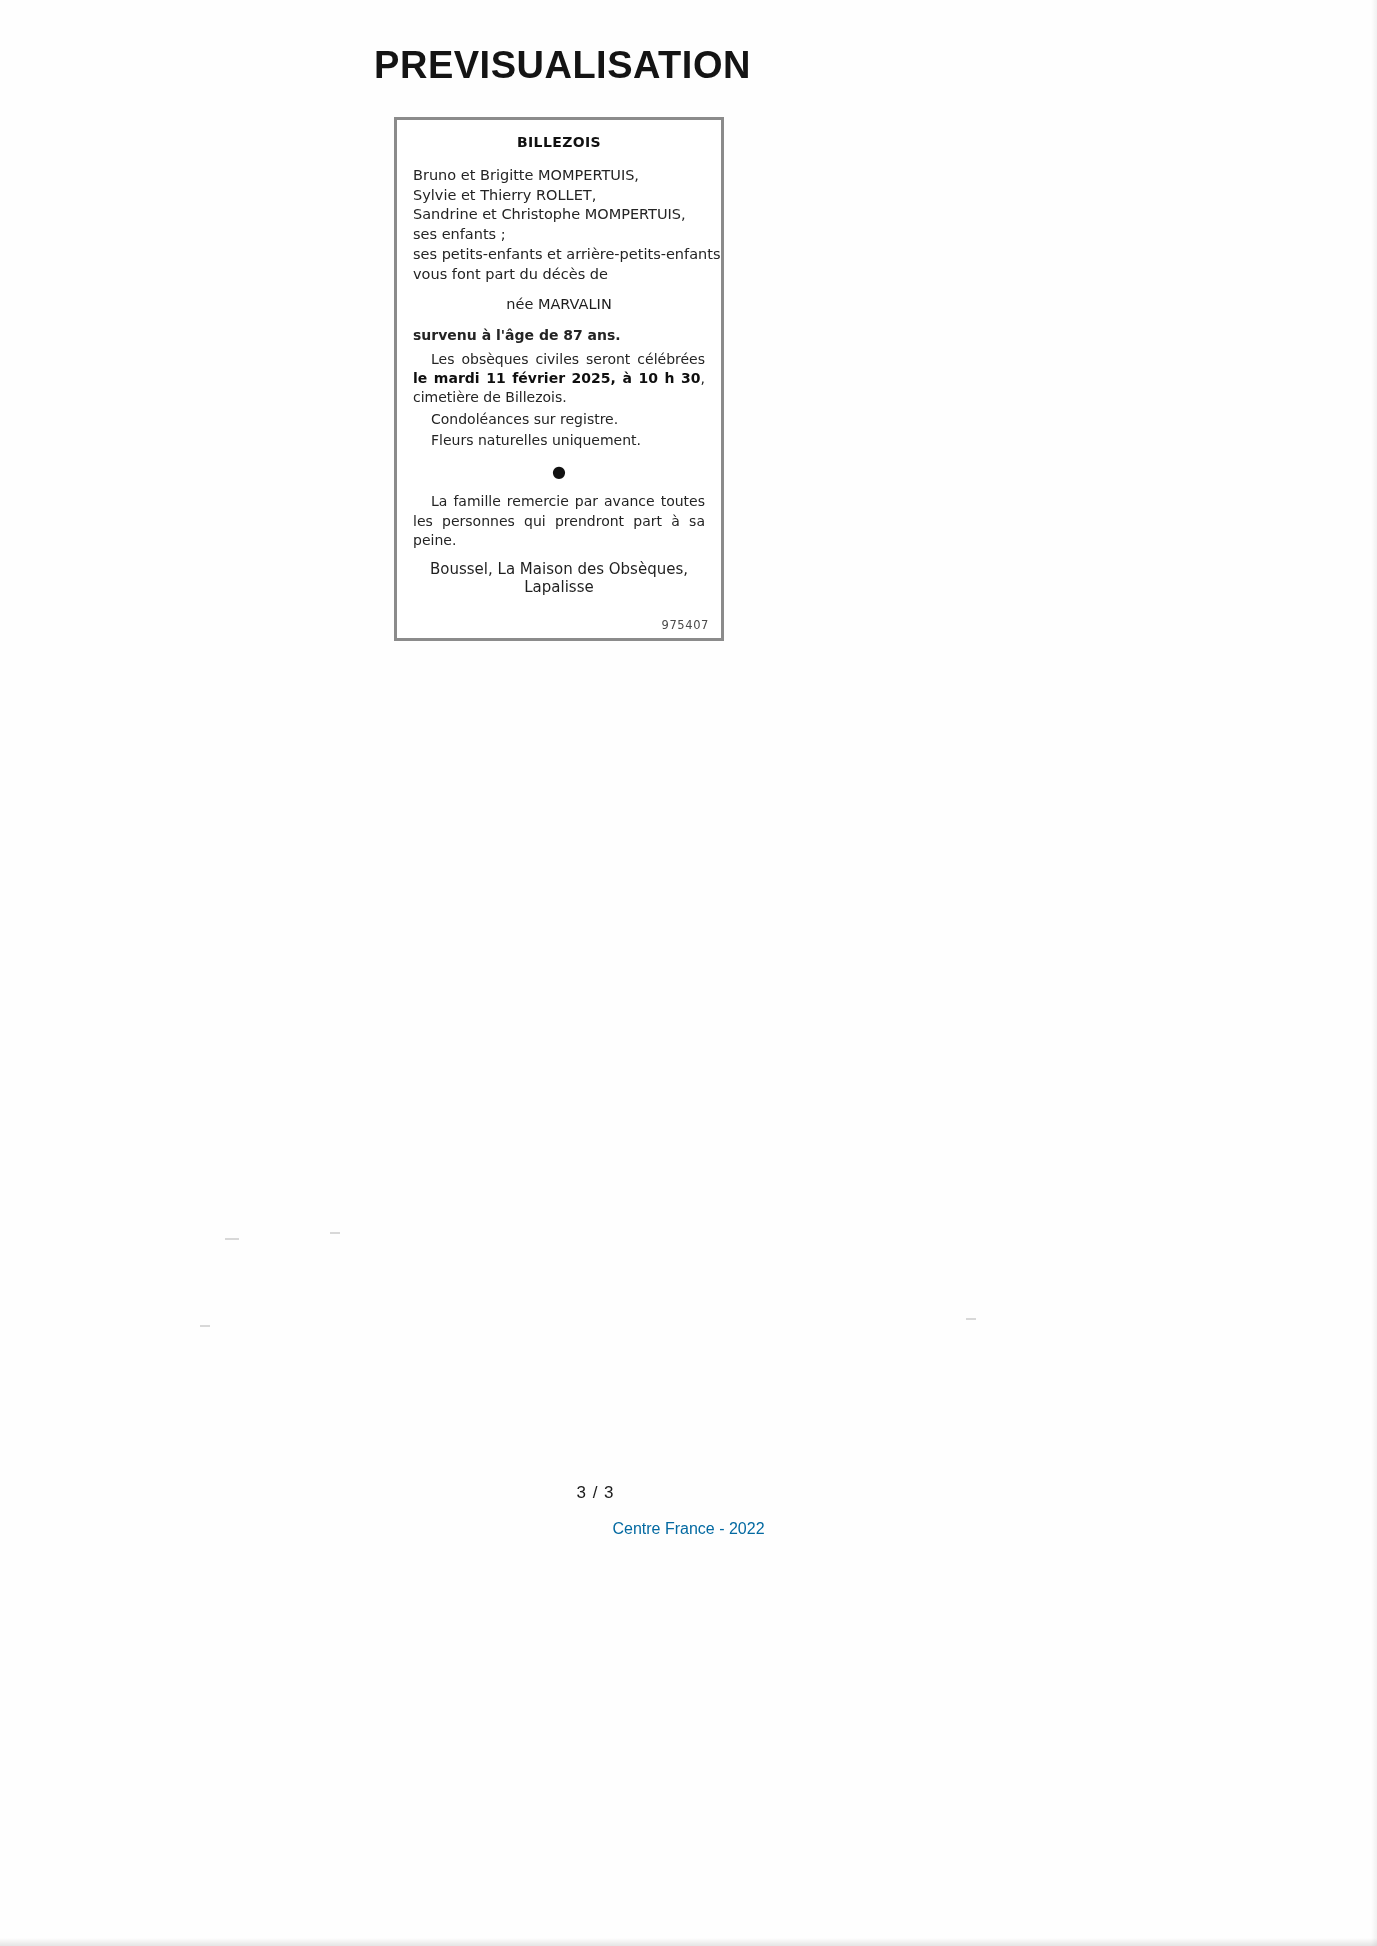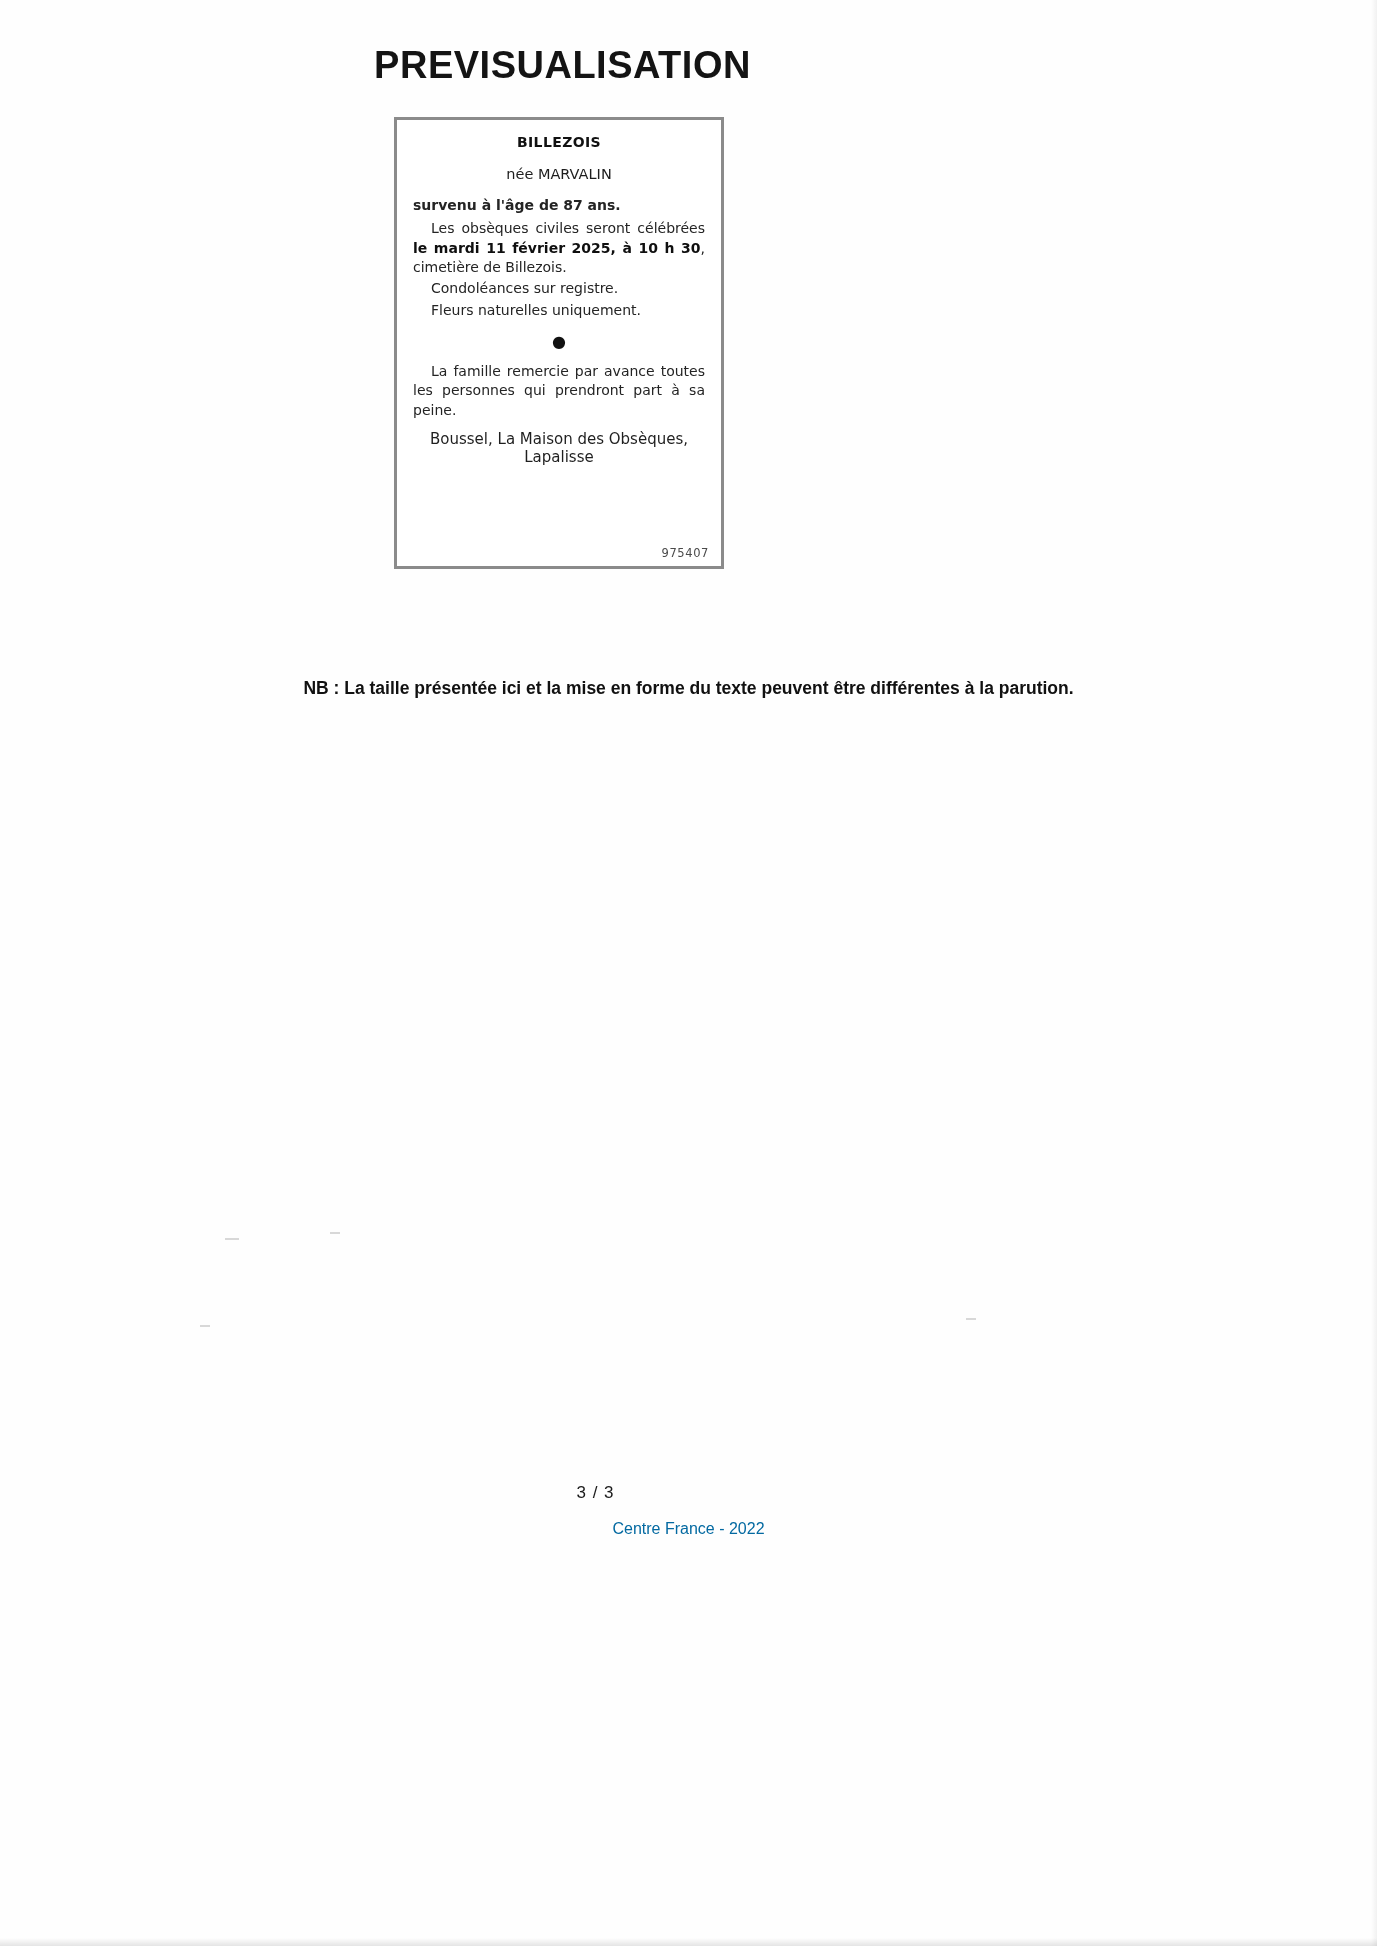--- a/index.html
+++ b/index.html
@@ -50,21 +50,21 @@
     color: #141414;
     font-family: "Liberation Sans", sans-serif;
   }
 
   
   .notice {
     position: absolute;
     left: 394px;
     top: 117px;
     width: 330px;
-    height: 452px;
+    height: 524px;
     background: #ffffff;
     border: 3px solid #8b8b8b;
     box-sizing: border-box;
     padding: 14px 16px 8px 16px;
     font-family: "DejaVu Sans", sans-serif;
     color: #1a1a1a;
   }
 
   .notice-city {
     text-align: center;
@@ -195,37 +195,44 @@
   <div class="speck" style="left:330px;top:1232px;width:10px;height:2px;"></div>
   <div class="speck" style="left:200px;top:1325px;width:10px;height:2px;"></div>
   <div class="speck" style="left:966px;top:1318px;width:10px;height:2px;"></div>
 
   <div class="doc-title">PREVISUALISATION</div>
 
   <div class="notice">
 
     <div class="notice-city">BILLEZOIS</div>
 
+    <div class="notice-family">
+      <div>Bruno et Brigitte MOMPERTUIS,</div>
+      <div>Sylvie et Thierry ROLLET,</div>
+      <div>Sandrine et Christophe MOMPERTUIS,</div>
+      <div>ses enfants ;</div>
+      <div>ses petits-enfants et arrière-petits-enfants</div>
+      <div>vous font part du décès de</div>
+    </div>
 
     <div class="deceased-maiden">née MARVALIN</div>
 
     <div class="notice-body">
       <p class="age-line">survenu à l'âge de 87 ans.</p>
       <p class="ceremony indent"><span>Les obsèques civiles seront célébrées </span><b>le mardi 11 février 2025, à 10 h 30</b><span>, cimetière de Billezois.</span></p>
       <p class="indent">Condoléances sur registre.</p>
       <p class="indent">Fleurs naturelles uniquement.</p>
     </div>
 
     <div class="bullet-sep">●</div>
 
     <div class="thanks">La famille remercie par avance toutes les personnes qui prendront part à sa peine.</div>
 
     <div class="funeral-home">Boussel, La Maison des Obsèques, Lapalisse</div>
 
     <div class="notice-ref">975407</div>
   </div>
 
-  <div class="nb-line">NB : La taille présentée ici et la mise en forme du texte peuvent être différentes à la parution.</div>
 
   <div class="footer-page">3 / 3</div>
   <div class="footer-source">Centre France - 2022</div>
 
 </div>
 
 </body></html>

